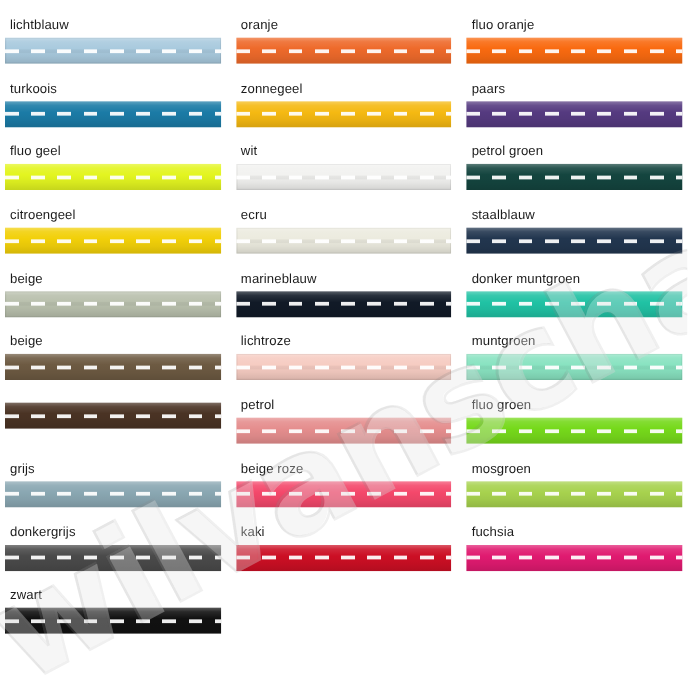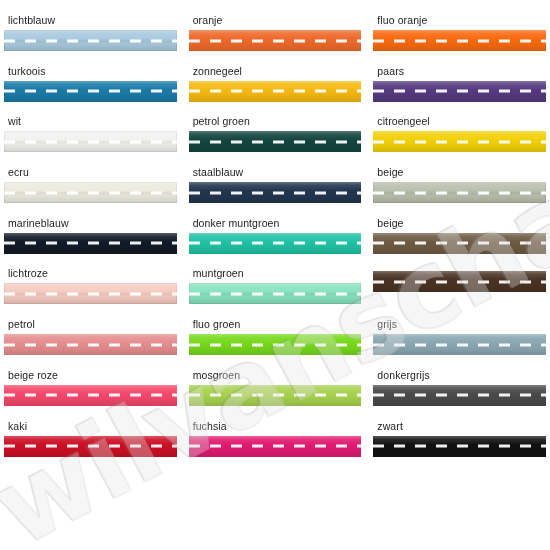--- a/index.html
+++ b/index.html
@@ -184,20 +184,28 @@
     </div>
     <div class="swatch-cell">
       <div class="swatch-label">paars</div>
       <div class="swatch-ribbon">
         <div class="ribbon-body" style="--c: #553a80;"></div>
         <div class="ribbon-shade"></div>
         <div class="ribbon-stitch"></div>
       </div>
     </div>
     <div class="swatch-cell">
+      <div class="swatch-label">fluo geel</div>
+      <div class="swatch-ribbon">
+        <div class="ribbon-body" style="--c: #e3f520;"></div>
+        <div class="ribbon-shade"></div>
+        <div class="ribbon-stitch"></div>
+      </div>
+    </div>
+    <div class="swatch-cell">
       <div class="swatch-label">wit</div>
       <div class="swatch-ribbon is-pale">
         <div class="ribbon-body" style="--c: #f2f2f0;"></div>
         <div class="ribbon-shade"></div>
         <div class="ribbon-stitch"></div>
       </div>
     </div>
     <div class="swatch-cell">
       <div class="swatch-label">petrol groen</div>
       <div class="swatch-ribbon">

